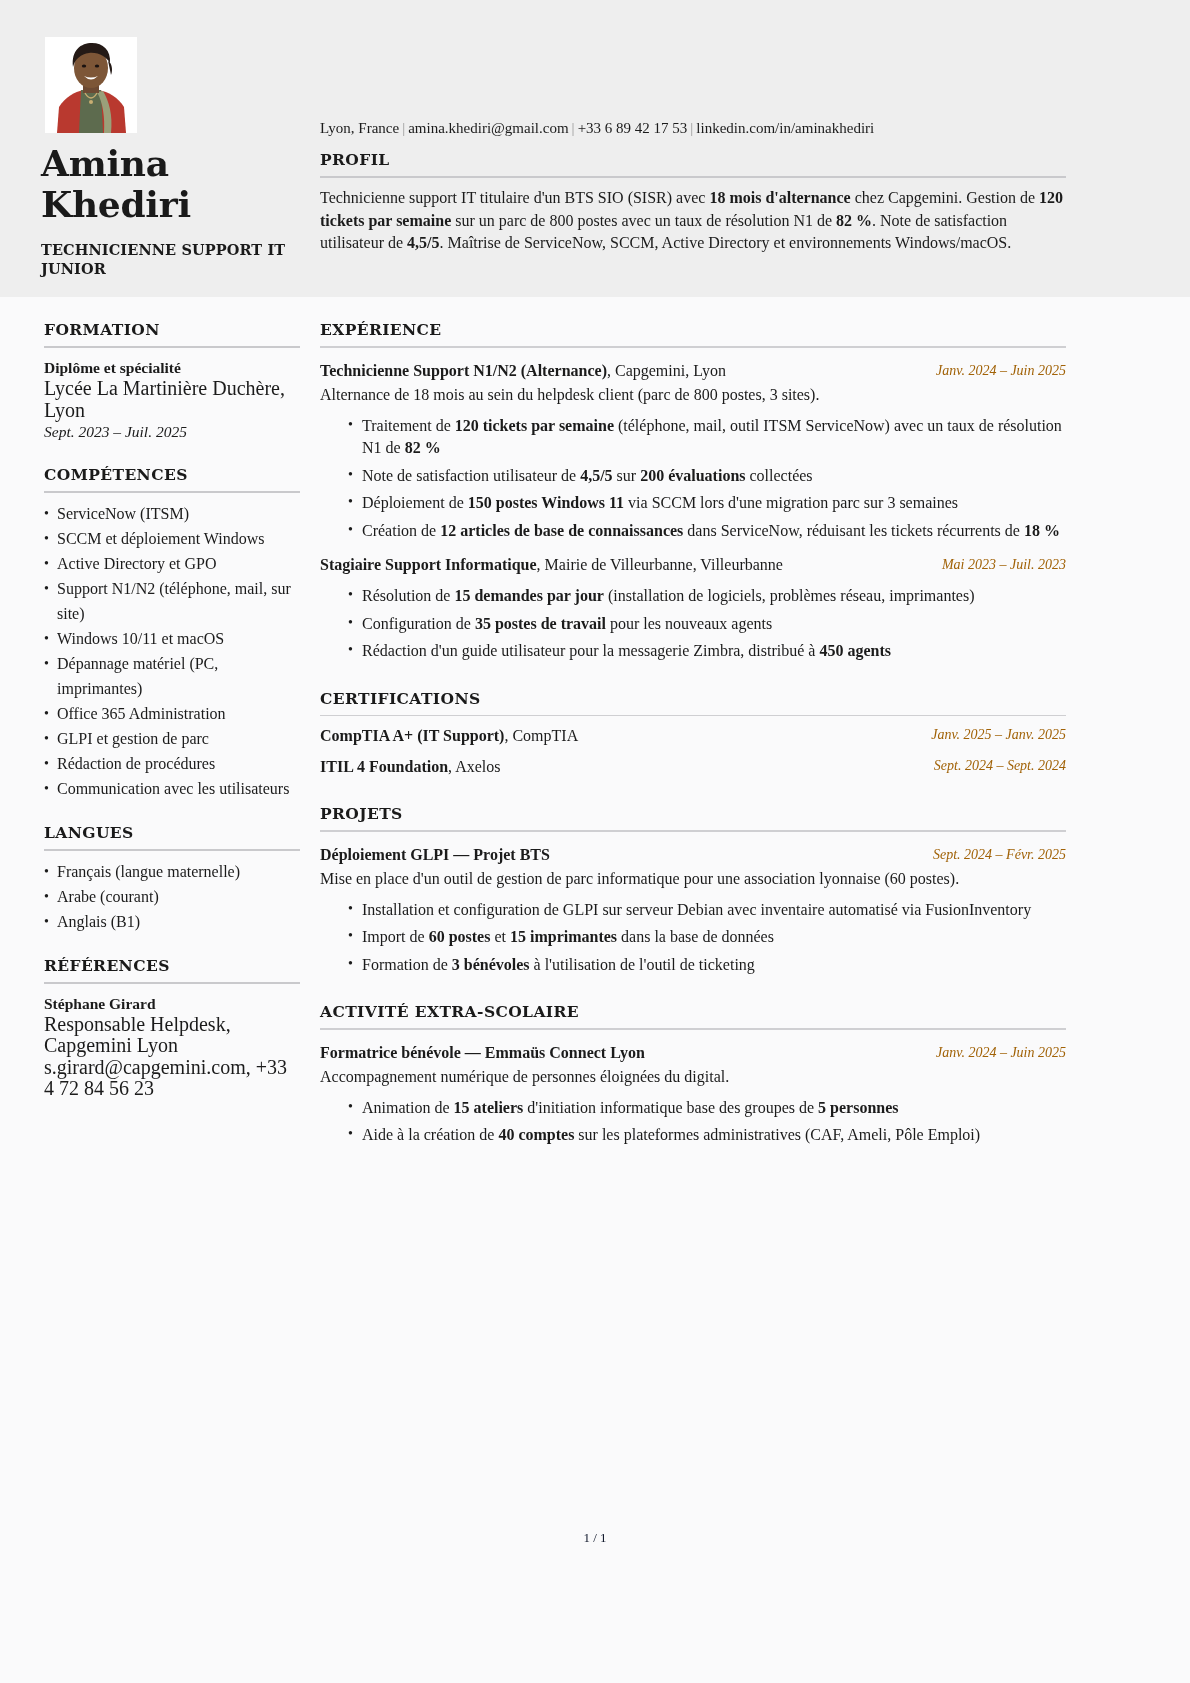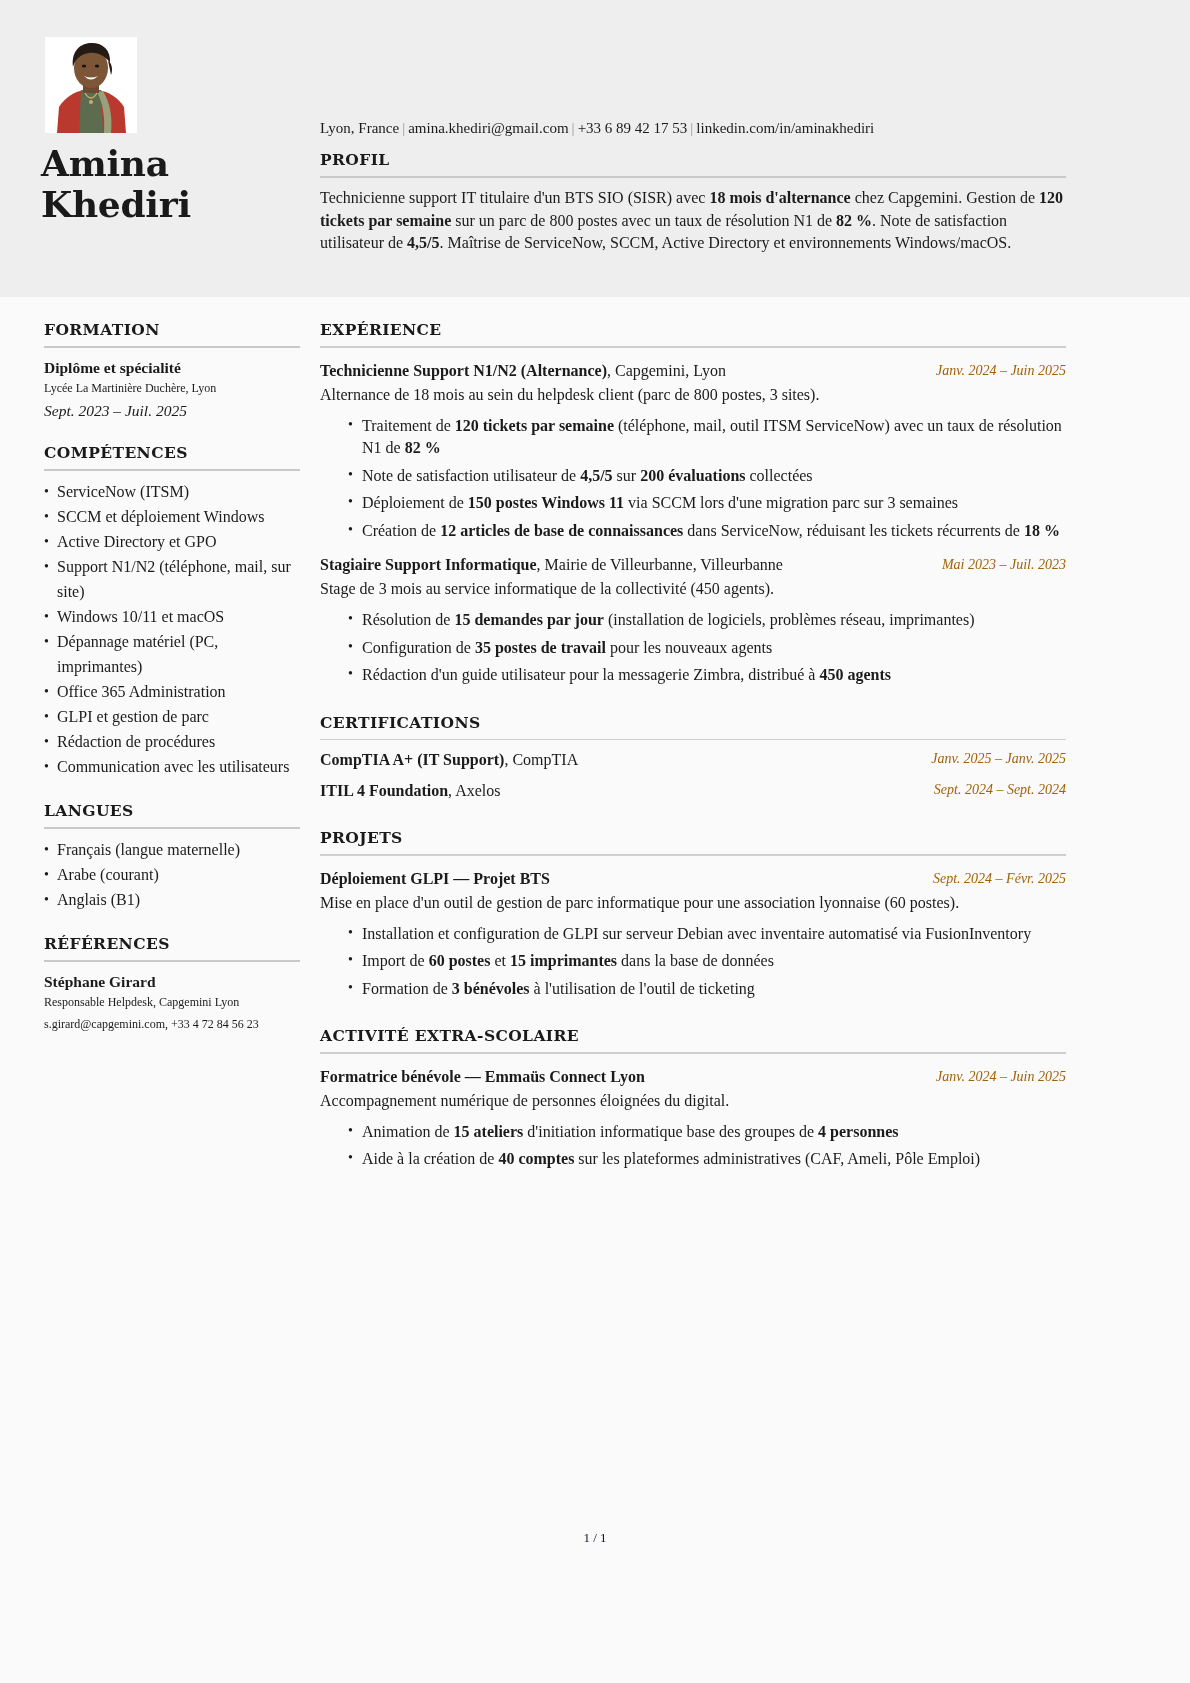--- a/index.html
+++ b/index.html
@@ -99,21 +99,21 @@
   }
   .left-col .block { margin-bottom: 22px; }
   .left-col .rule { background: #c9c9cc; }
   .sub-strong {
     font-weight: 700;
     font-size: 15.5px;
     line-height: 21px;
     margin-top: 9px;
   }
   .sub-normal {
-    font-size: 12px;
+    font-size: 20px;
     line-height: 21.5px;
   }
   .sub-italic {
     font-style: italic;
     font-size: 15.5px;
     line-height: 21.5px;
   }
   ul.bullets {
     list-style: none;
     margin: 8px 0 0 0;
@@ -229,20 +229,21 @@
       <path d="M40 56 Q46 66 52 56" stroke="#c9ae72" stroke-width="1.4" fill="none"></path>
       <circle cx="46" cy="65" r="2" fill="#c9ae72"></circle>
     </svg>
   </div>
 
   <div class="name">
     <div>Amina</div>
     <div>Khediri</div>
   </div>
 
+  <div class="job-title">TECHNICIENNE SUPPORT IT JUNIOR</div>
 
   <div class="contact-line">
     <span>Lyon, France</span><span class="contact-sep">|</span><span>amina.khediri@gmail.com</span><span class="contact-sep">|</span><span>+33 6 89 42 17 53</span><span class="contact-sep">|</span><span>linkedin.com/in/aminakhediri</span>
   </div>
 
   <div style="position:absolute; left:320px; top:150px; width:746px;">
     <div class="sec-head">PROFIL</div>
     <div class="rule"></div>
     <div class="entry-desc" style="margin-top:9px; line-height:22.5px;"><span>Technicienne support IT titulaire d'un BTS SIO (SISR) avec </span><b>18 mois d'alternance</b><span> chez Capgemini. Gestion de </span><b>120 tickets par semaine</b><span> sur un parc de 800 postes avec un taux de résolution N1 de </span><b>82 %</b><span>. Note de satisfaction utilisateur de </span><b>4,5/5</b><span>. Maîtrise de ServiceNow, SCCM, Active Directory et environnements Windows/macOS.</span></div>
   </div>
@@ -307,21 +308,20 @@
             <ul class="dash">
               <li><span>Traitement de </span><b>120 tickets par semaine</b><span> (téléphone, mail, outil ITSM ServiceNow) avec un taux de résolution N1 de </span><b>82 %</b></li>
               <li><span>Note de satisfaction utilisateur de </span><b>4,5/5</b><span> sur </span><b>200 évaluations</b><span> collectées</span></li>
               <li><span>Déploiement de </span><b>150 postes Windows 11</b><span> via SCCM lors d'une migration parc sur 3 semaines</span></li>
               <li><span>Création de </span><b>12 articles de base de connaissances</b><span> dans ServiceNow, réduisant les tickets récurrents de </span><b>18 %</b></li>
             </ul>
           </div>
           <div class="entry">
             <div class="entry-head"><b>Stagiaire Support Informatique</b><span>, Mairie de Villeurbanne, Villeurbanne</span></div>
             <div class="entry-date">Mai 2023 – Juil. 2023</div>
-            <div class="entry-desc">Stage de 3 mois au service informatique de la collectivité (450 agents).</div>
             <ul class="dash">
               <li><span>Résolution de </span><b>15 demandes par jour</b><span> (installation de logiciels, problèmes réseau, imprimantes)</span></li>
               <li><span>Configuration de </span><b>35 postes de travail</b><span> pour les nouveaux agents</span></li>
               <li><span>Rédaction d'un guide utilisateur pour la messagerie Zimbra, distribué à </span><b>450 agents</b></li>
             </ul>
           </div>
         </div>
     </div>
 
     <div class="section">
@@ -358,21 +358,21 @@
 
     <div class="section">
       <div class="sec-head">ACTIVITÉ EXTRA-SCOLAIRE</div>
       <div class="rule"></div>
       <div>
           <div class="entry">
             <div class="entry-head"><b>Formatrice bénévole — Emmaüs Connect Lyon</b></div>
             <div class="entry-date">Janv. 2024 – Juin 2025</div>
             <div class="entry-desc">Accompagnement numérique de personnes éloignées du digital.</div>
             <ul class="dash">
-              <li><span>Animation de </span><b>15 ateliers</b><span> d'initiation informatique base des groupes de </span><b>4 personnes</b></li>
+              <li><span>Animation de </span><b>15 ateliers</b><span> d'initiation informatique base des groupes de </span><b>5 personnes</b></li>
               <li><span>Aide à la création de </span><b>40 comptes</b><span> sur les plateformes administratives (CAF, Ameli, Pôle Emploi)</span></li>
             </ul>
           </div>
         </div>
     </div>
 
   </div>
 
   <div class="footer">
     <span>1 / 1</span>

